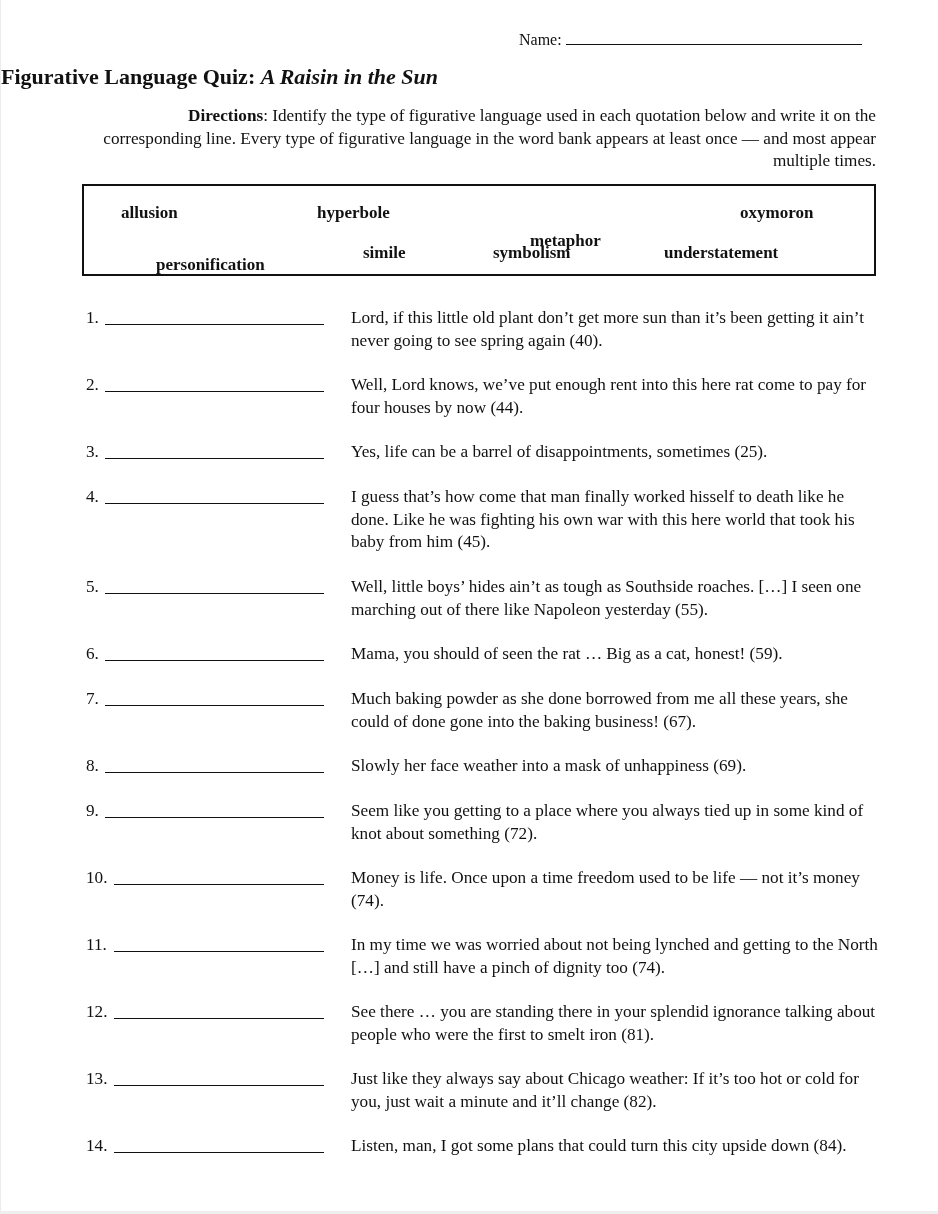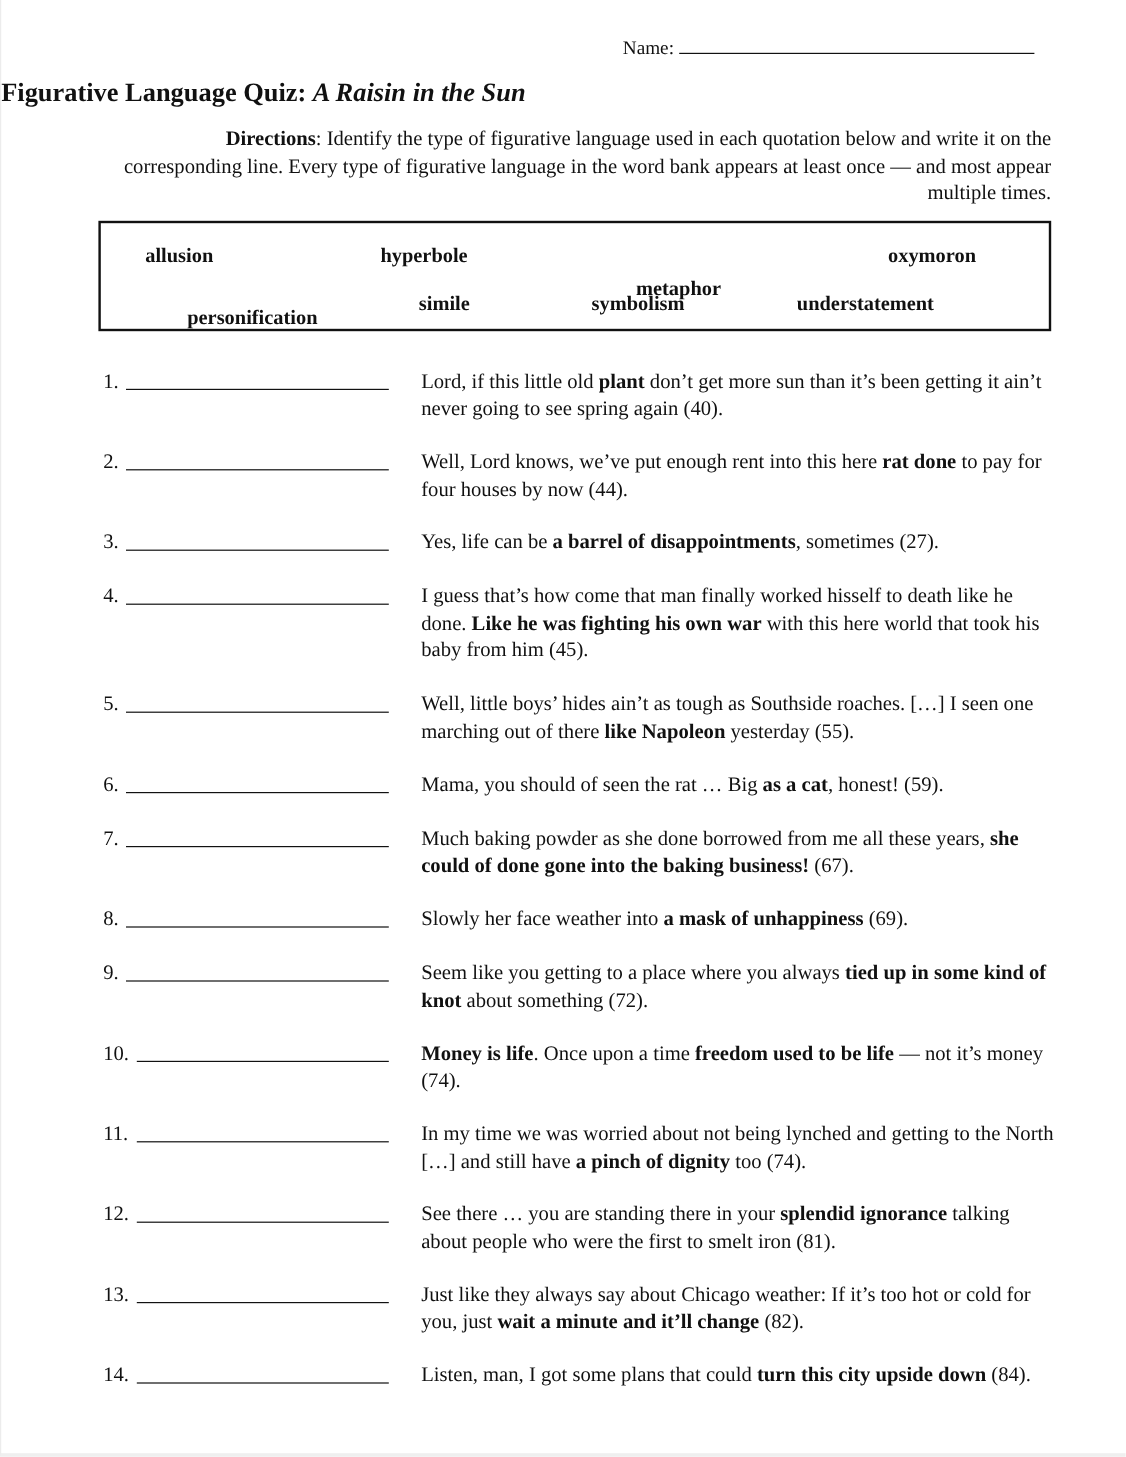--- a/index.html
+++ b/index.html
@@ -40,21 +40,21 @@
       position: absolute; left: 85px; width: 790px;
       font-size: 17.2px; line-height: 22.5px;
     }
     .q .num { position: absolute; left: 0; top: 0; white-space: nowrap; }
     .q .line {
       position: absolute; top: 17px; left: 19px; width: 219px;
       border-bottom: 1px solid #111;
     }
     .q.two .line { left: 28px; width: 210px; }
     .q .text { position: absolute; left: 265px; width: 530px; }
-    .q .text b { font-weight: bold; margin-top: 32px; }
+    .q .text b { font-weight: normal; margin-top: 32px; }
   </style>
 </head>
 <body>
 
 <div class="name-row">
   <span>Name:</span><span class="blank"></span>
 </div>
 
 <div class="title">
   <span>Figurative Language Quiz: </span><i>A Raisin in the Sun</i>
@@ -63,40 +63,40 @@
 <div class="directions">
   <b>Directions</b><span>: Identify the type of figurative language used in each quotation below and write it on the corresponding line. Every type of figurative language in the word bank appears at least once — and most appear multiple times.</span>
 </div>
 
 <div class="word-bank">
   <span class="wb-word" style="left:37px;top:16px;">allusion</span>
   <span class="wb-word" style="left:233px;top:16px;">hyperbole</span>
   <span class="wb-word" style="left:446px;top:16px;margin-top:28px;">metaphor</span>
   <span class="wb-word" style="left:656px;top:16px;">oxymoron</span>
   <span class="wb-word" style="left:72px;top:68px;">personification</span>
-  <span class="wb-word" style="left:265px;top:56px;">simile</span>
+  <span class="wb-word" style="left:279px;top:56px;">simile</span>
   <span class="wb-word" style="left:409px;top:56px;">symbolism</span>
   <span class="wb-word" style="left:580px;top:56px;">understatement</span>
 </div>
 
 <div id="questions">
     <div class="q" style="top: 307px;">
       <span class="num">1.</span>
       <span class="line"></span>
       <div class="text"><span>Lord, if this little old </span><b>plant</b><span> don’t get more sun than it’s been getting it ain’t never going to see spring again (40).</span></div>
     </div>
     <div class="q" style="top: 374px;">
       <span class="num">2.</span>
       <span class="line"></span>
-      <div class="text"><span>Well, Lord knows, we’ve put enough rent into this here </span><b>rat done</b><span> to pay for four houses by now (44).</span></div>
+      <div class="text"><span>Well, Lord knows, we’ve put enough rent into this here </span><b>rat come</b><span> to pay for four houses by now (44).</span></div>
     </div>
     <div class="q" style="top: 441px;">
       <span class="num">3.</span>
       <span class="line"></span>
-      <div class="text"><span>Yes, life can be </span><b>a barrel of disappointments</b><span>, sometimes (27).</span></div>
+      <div class="text"><span>Yes, life can be </span><b>a barrel of disappointments</b><span>, sometimes (25).</span></div>
     </div>
     <div class="q" style="top: 486px;">
       <span class="num">4.</span>
       <span class="line"></span>
       <div class="text"><span>I guess that’s how come that man finally worked hisself to death like he done. </span><b>Like he was fighting his own war</b><span> with this here world that took his baby from him (45).</span></div>
     </div>
     <div class="q" style="top: 576px;">
       <span class="num">5.</span>
       <span class="line"></span>
       <div class="text"><span>Well, little boys’ hides ain’t as tough as Southside roaches. […] I seen one marching out of there </span><b>like Napoleon</b><span> yesterday (55).</span></div>

